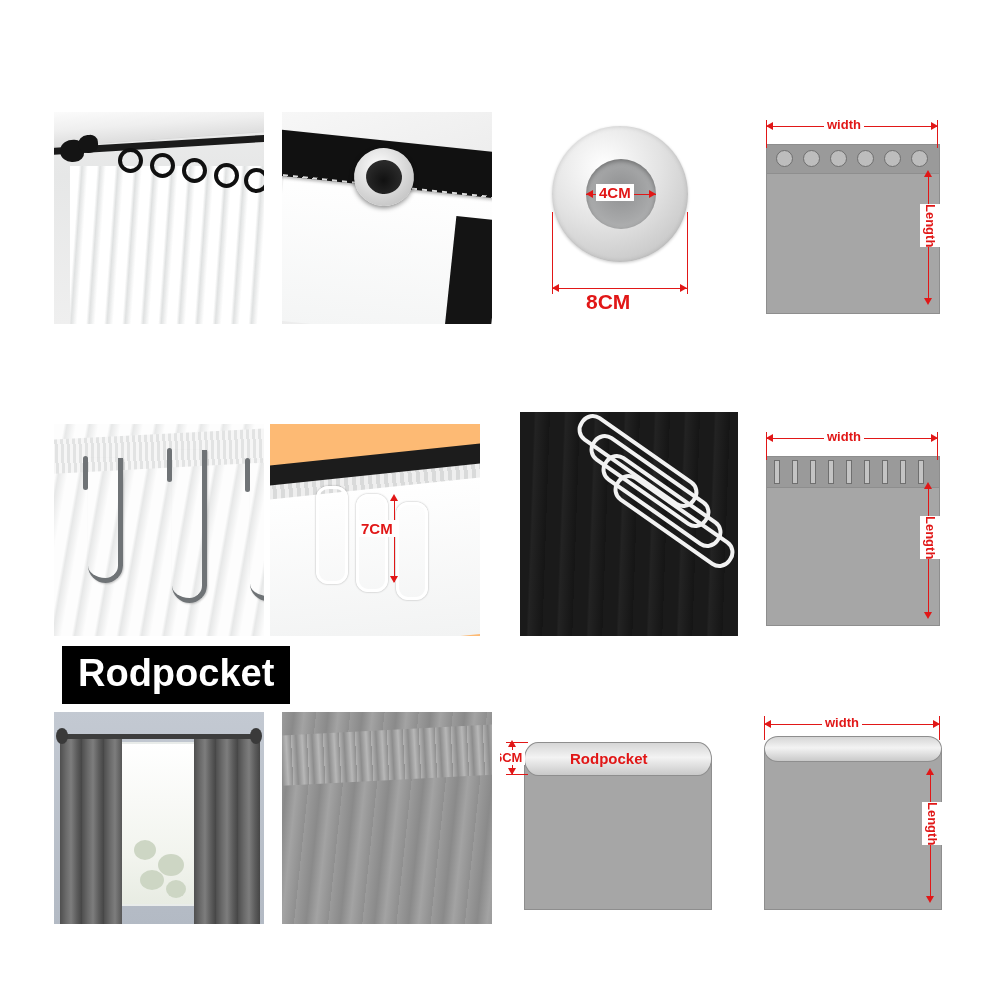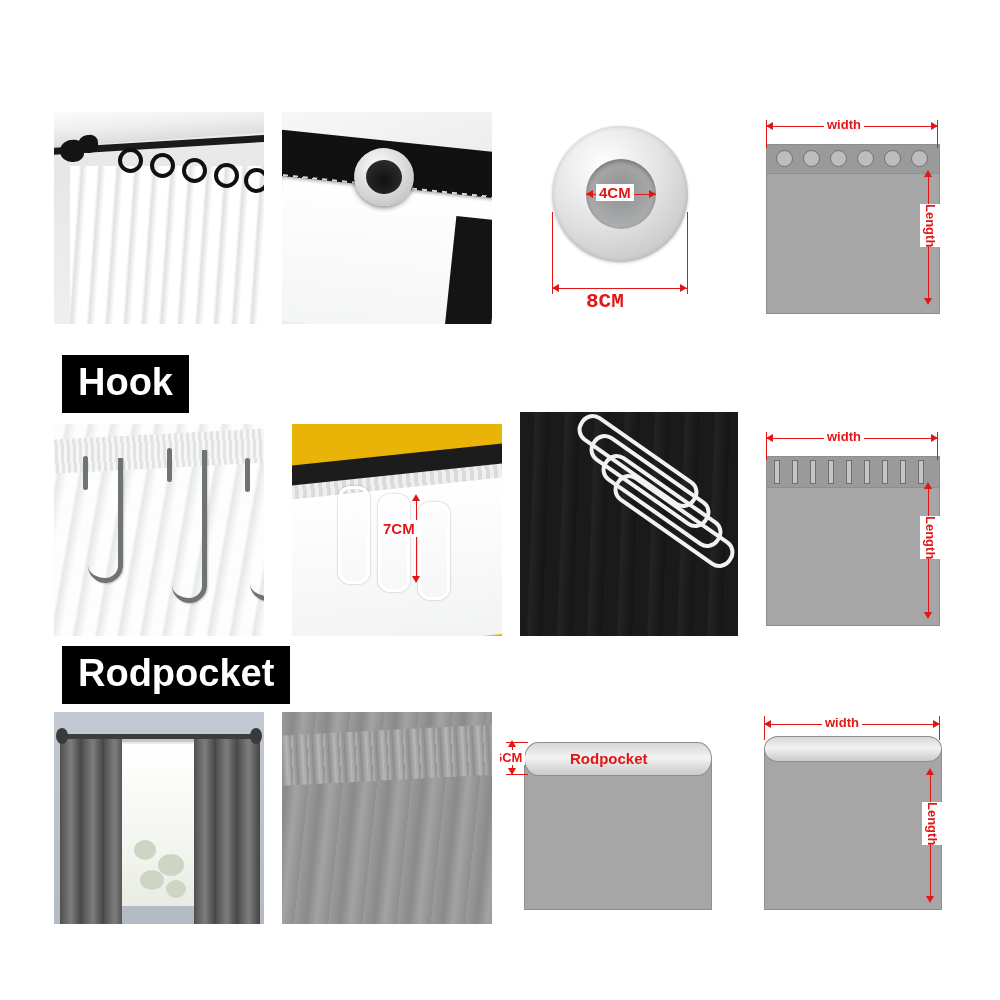--- a/index.html
+++ b/index.html
@@ -186,22 +186,22 @@
     border-left: none;
     border-radius: 0 0 18px 18px;
     box-shadow: 1px 1px 2px rgba(0,0,0,.2);
   }
   .metal-hook .tip {
     position: absolute; left: -5px; top: -2px; width: 5px; height: 34px;
     background: #6f7376; border-radius: 3px;
   }
 
   #h-photo2 {
-    left: 292px; top: 424px; width: 210px; height: 212px;
-    background: #eab308;
+    left: 270px; top: 424px; width: 210px; height: 212px;
+    background: #fdba74;
     text-align: center;
   }
   #h-photo2 .top-band {
     position: absolute; left: -10px; top: 30px; width: 240px; height: 20px;
     background: #1c1c1c; transform: rotate(-6deg);
   }
   #h-photo2 .pleat-tape {
     position: absolute; left: -10px; top: 46px; width: 240px; height: 18px;
     background: repeating-linear-gradient(90deg,#efefef 0 4px,#d9dada 4px 8px);
     transform: rotate(-6deg);
@@ -389,21 +389,21 @@
     <div class="dim-line dim-h" style="left:66px; top:82px; width:70px;"></div>
     <div class="arrow-l" style="left:66px; top:78px;"></div>
     <div class="arrow-r" style="left:129px; top:78px;"></div>
     <div class="dim-label" style="left:76px; top:72px; font-size:15px;">4CM</div>
 
     <div class="tick-v" style="left:32px; top:100px; height:82px;"></div>
     <div class="tick-v" style="left:167px; top:100px; height:82px;"></div>
     <div class="dim-line dim-h" style="left:32px; top:176px; width:136px;"></div>
     <div class="arrow-l" style="left:32px; top:172px;"></div>
     <div class="arrow-r" style="left:160px; top:172px;"></div>
-    <div class="dim-text-plain" style="left:66px; top:178px; font-size:21px;font-family:Liberation Mono, monospace;">8CM</div>
+    <div class="dim-text-plain" style="left:66px; top:178px; font-size:21px;">8CM</div>
   </div>
 
   <div class="panel" id="g-schem">
     <div class="schem-body" style="left:10px; top:32px; width:172px; height:168px;"></div>
     <div class="schem-body" style="left:10px; top:32px; width:172px; height:28px; background:#9a9a9a;"></div>
 
     <div class="grommet-hole" style="left:20px;  top:38px;"></div>
     <div class="grommet-hole" style="left:47px;  top:38px;"></div>
     <div class="grommet-hole" style="left:74px;  top:38px;"></div>
     <div class="grommet-hole" style="left:101px; top:38px;"></div>
@@ -416,21 +416,20 @@
     <div class="arrow-l" style="left:10px; top:10px;"></div>
     <div class="arrow-r" style="left:175px; top:10px;"></div>
     <div class="dim-label" style="left:68px; top:5px;">width</div>
 
     <div class="dim-line dim-v" style="left:172px; top:60px; height:130px;"></div>
     <div class="arrow-u" style="left:168px; top:58px;"></div>
     <div class="arrow-d" style="left:168px; top:186px;"></div>
     <div class="dim-label vertical" style="left:164px; top:92px;">Length</div>
   </div>
 
-  <div class="section-heading" id="heading-hook">Hook</div>
 
   <div class="panel" id="h-photo1">
     <div class="fabric"></div>
     <div class="tape"></div>
     <div class="metal-hook" style="left:34px; top:34px;">
         <span class="tip"></span>
       </div>
     <div class="metal-hook" style="left:118px; top:26px; height:148px;">
         <span class="tip"></span>
       </div>

